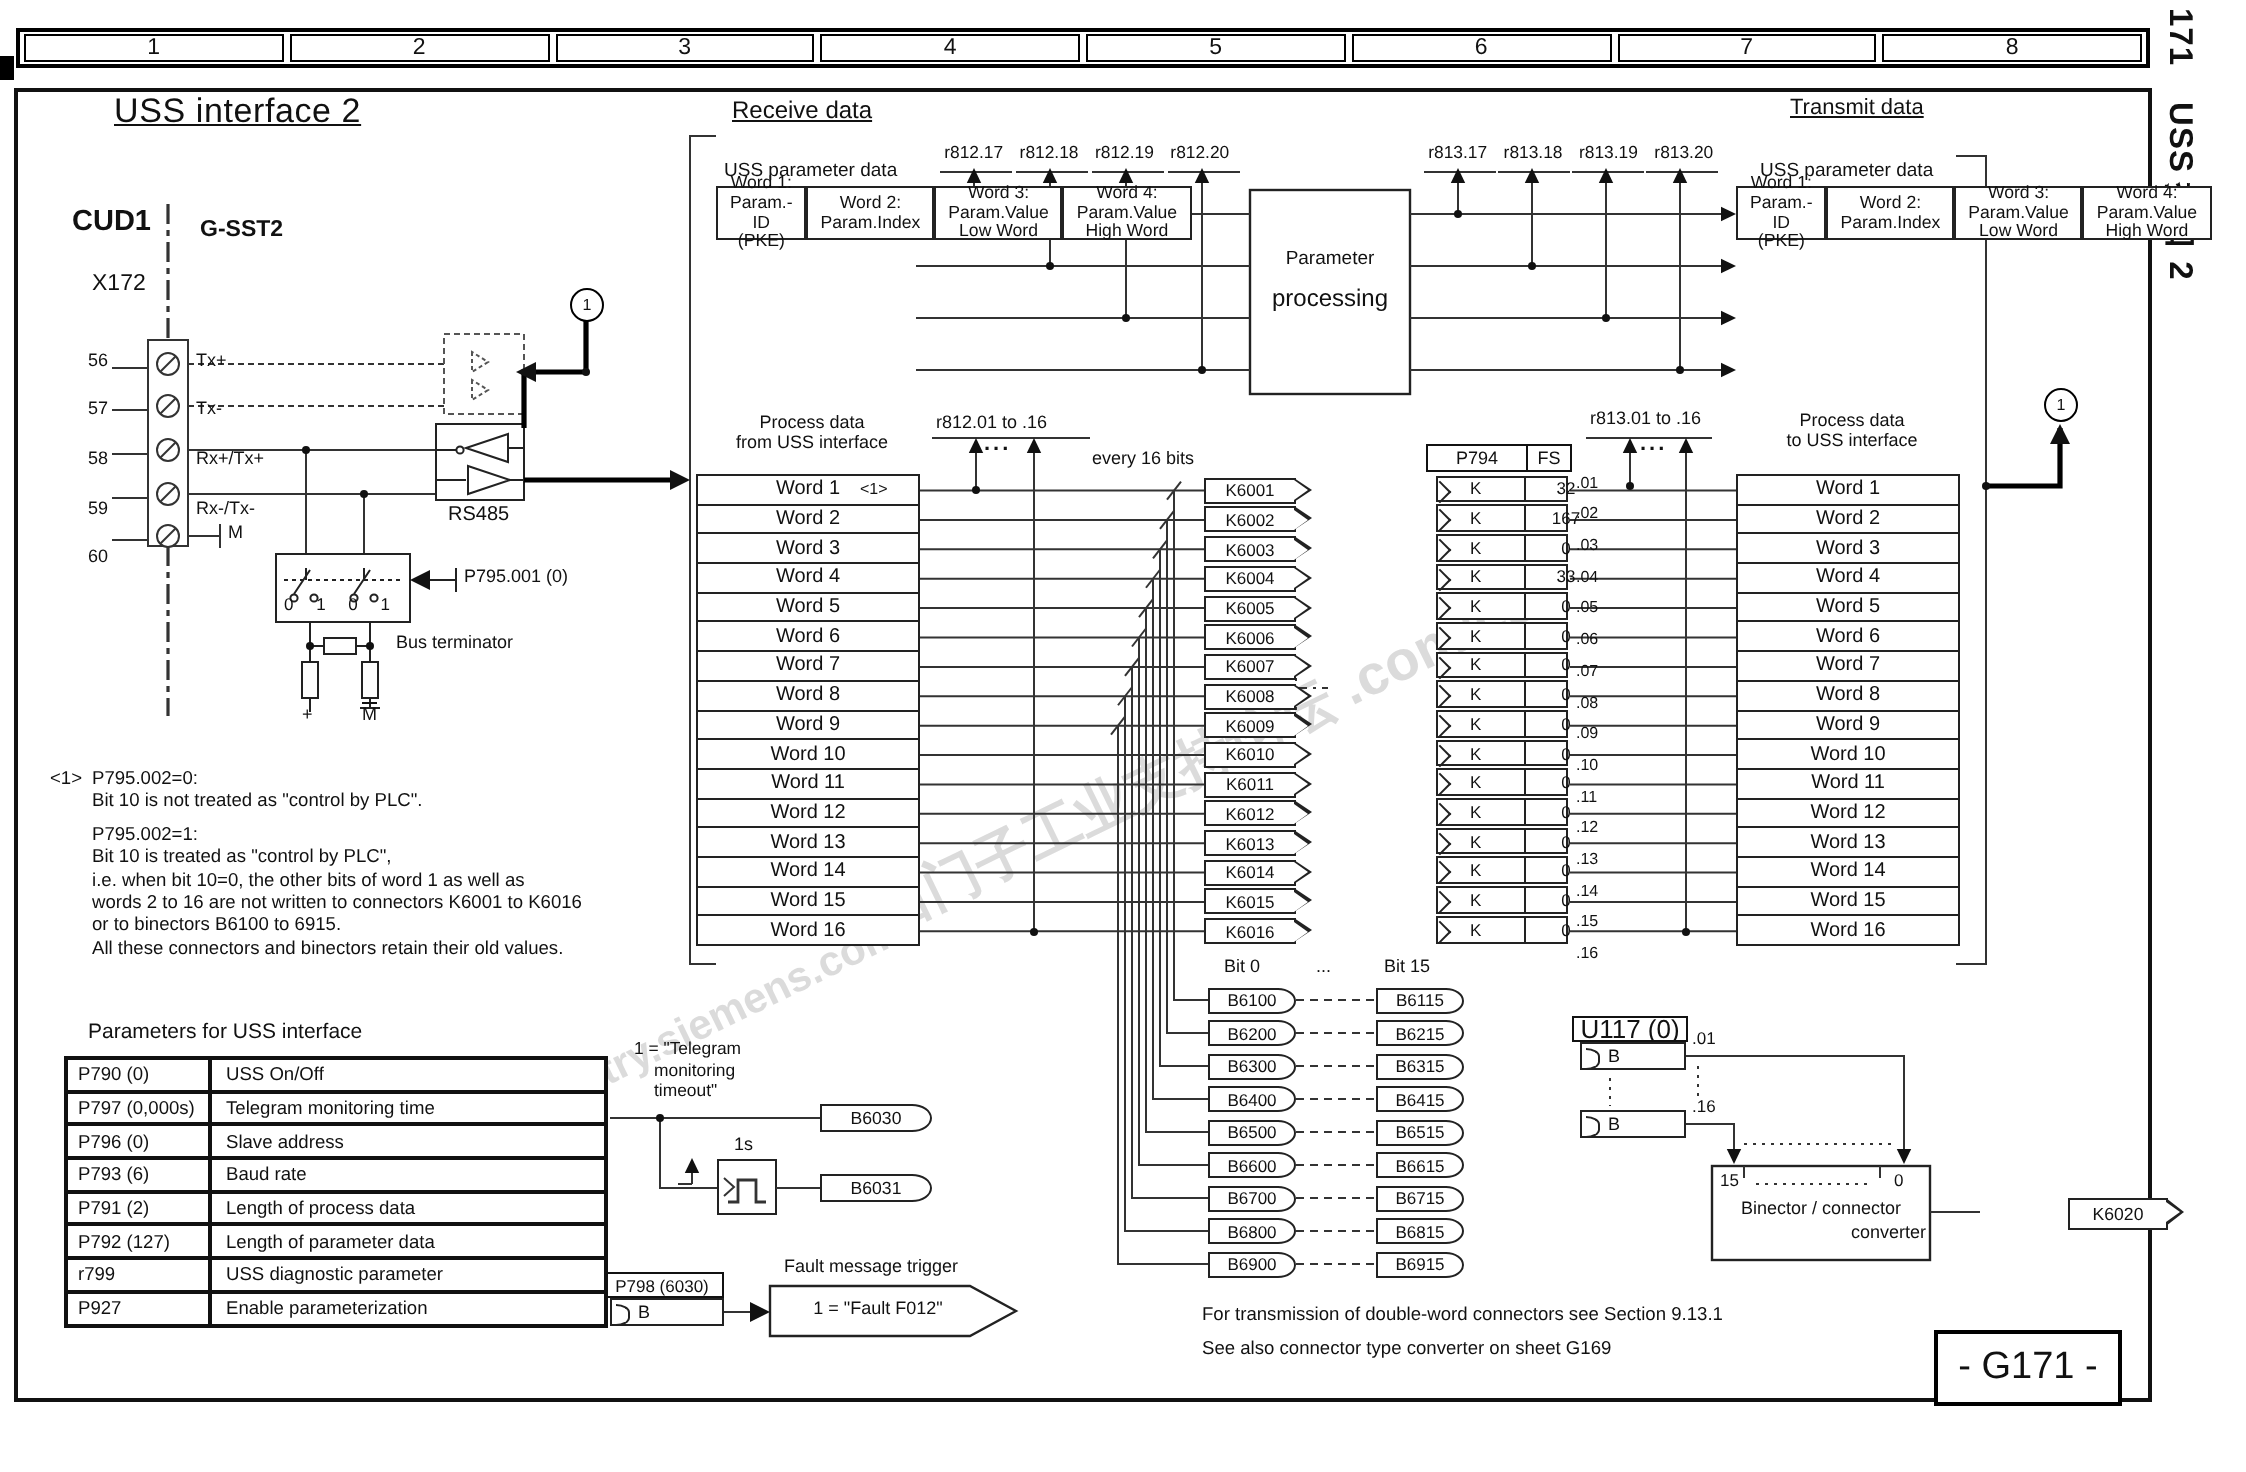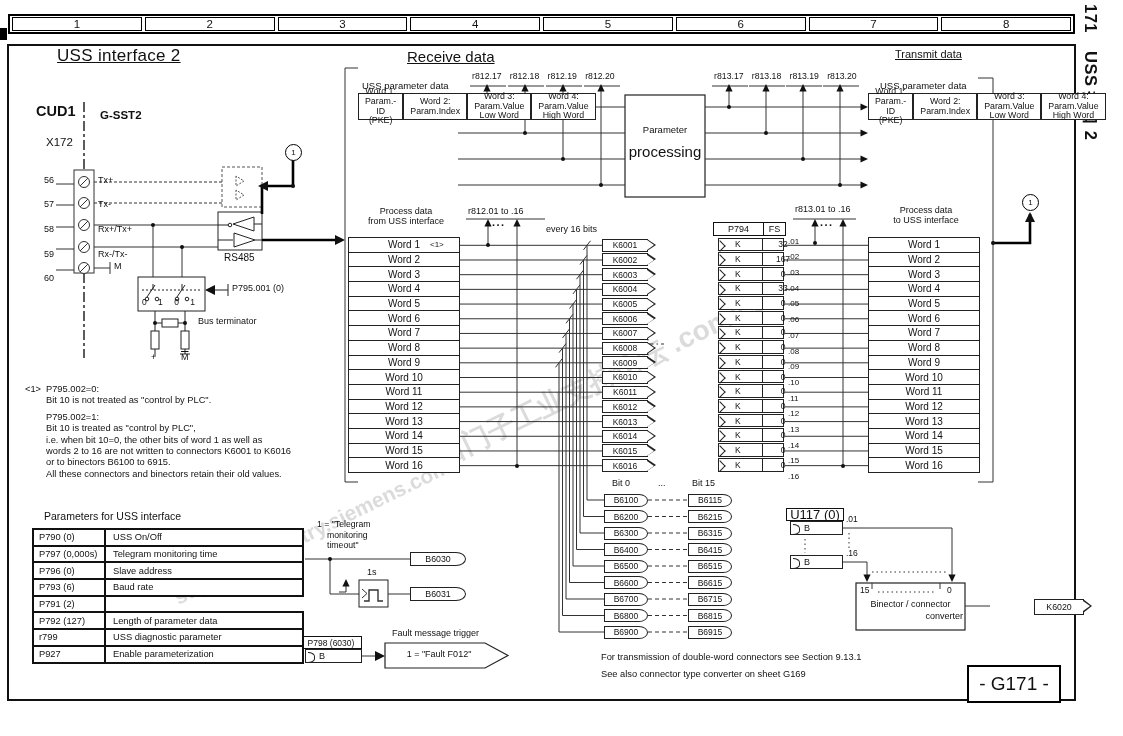--- a/index.html
+++ b/index.html
@@ -345,21 +345,21 @@
         <circle cx="993" cy="243" r="2" fill="#111"></circle>
         <circle cx="153" cy="225" r="2" fill="#111"></circle>
         <circle cx="182" cy="247" r="2" fill="#111"></circle>
         <circle cx="155" cy="323" r="2" fill="#111"></circle>
         <circle cx="185" cy="323" r="2" fill="#111"></circle>
         <circle cx="293" cy="186" r="2" fill="#111"></circle>
       </g>
   </svg>
 
   <div class="txt u" style="left:57px;top:46px;font-size:17px;letter-spacing:.3px;">USS interface 2</div>
-  <div class="txt u" style="left:366px;top:48px;font-size:15px;margin-left:41px;">Receive data</div>
+  <div class="txt u" style="left:366px;top:48px;font-size:12px;">Receive data</div>
   <div class="txt u" style="left:895px;top:48px;font-size:11px;">Transmit data</div>
 
   <div class="txt" style="left:36px;top:103px;font-size:14.5px;font-weight:bold;">CUD1</div>
   <div class="txt" style="left:100px;top:109px;font-size:11.5px;font-weight:bold;">G-SST2</div>
   <div class="txt" style="left:46px;top:136px;font-size:11.5px;">X172</div>
   <div id="pinnums" class="pincol" style="left:36px;top:163px;">
       <div class="pin">56</div>
       <div class="pin">57</div>
       <div class="pin">58</div>
       <div class="pin">59</div>
@@ -389,21 +389,21 @@
       <div class="rl">r812.20</div>
     </div>
   <div class="rxtable" style="left:358px;top:94px;width:100px;">
       <div class="rxrow">Word 1: Param.-ID (PKE)</div>
       <div class="rxrow">Word 2: Param.Index</div>
       <div class="rxrow">Word 3: Param.Value Low Word</div>
       <div class="rxrow">Word 4: Param.Value High Word</div>
     </div>
 
   <div class="txt ctr" style="left:627px;top:125px;width:76px;font-size:9.5px;text-align:center;">Parameter</div>
-  <div class="txt ctr" style="left:627px;top:143px;width:76px;font-size:15px;text-align:center;">processing</div>
+  <div class="txt ctr" style="left:627px;top:143px;width:76px;font-size:12px;text-align:center;">processing</div>
 
   <div class="txt" style="left:880px;top:80px;font-size:9.5px;">USS parameter data</div>
   <div class="reflabs" style="left:710px;top:71px;">
       <div class="rl">r813.17</div>
       <div class="rl">r813.18</div>
       <div class="rl">r813.19</div>
       <div class="rl">r813.20</div>
     </div>
   <div class="rxtable" style="left:868px;top:94px;width:112px;">
       <div class="rxrow">Word 1: Param.-ID (PKE)</div>
@@ -629,20 +629,21 @@
       <div class="prow">
         <div class="cell-code">P796 (0)</div>
         <div class="cell-desc">Slave address</div>
       </div>
       <div class="prow">
         <div class="cell-code">P793 (6)</div>
         <div class="cell-desc">Baud rate</div>
       </div>
       <div class="prow">
         <div class="cell-code">P791 (2)</div>
+        <div class="cell-desc">Length of process data</div>
       </div>
       <div class="prow">
         <div class="cell-code">P792 (127)</div>
         <div class="cell-desc">Length of parameter data</div>
       </div>
       <div class="prow">
         <div class="cell-code">r799</div>
         <div class="cell-desc">USS diagnostic parameter</div>
       </div>
       <div class="prow">

